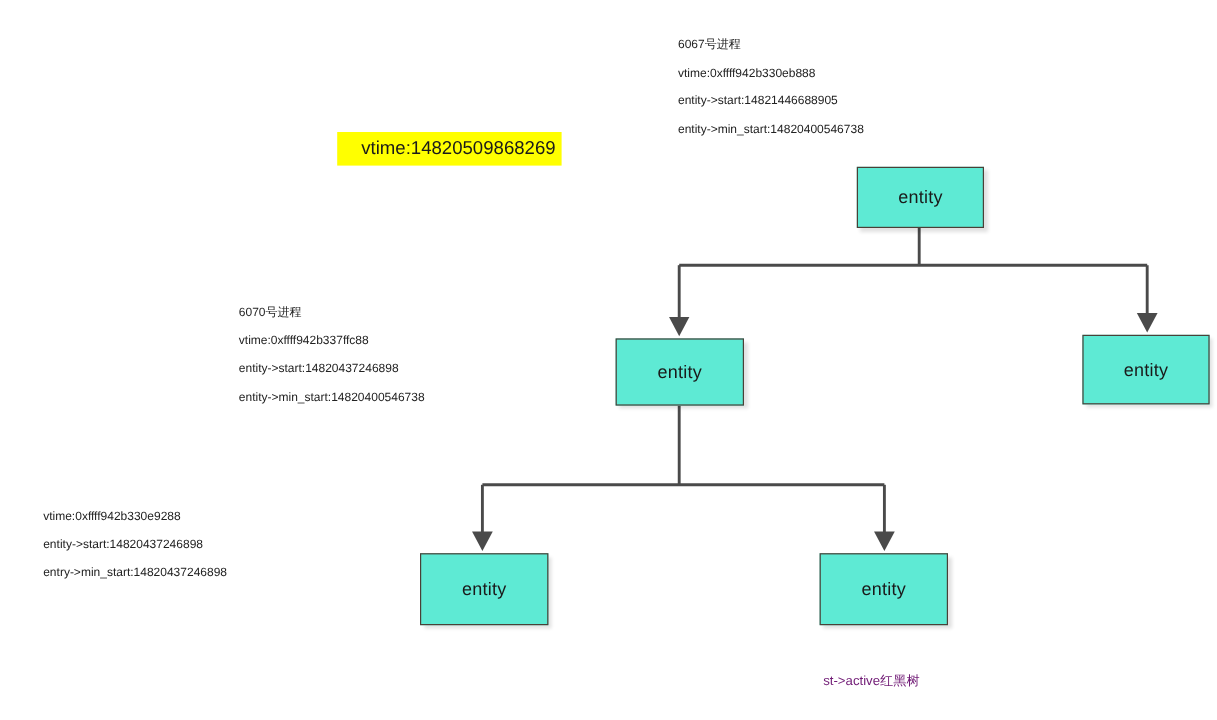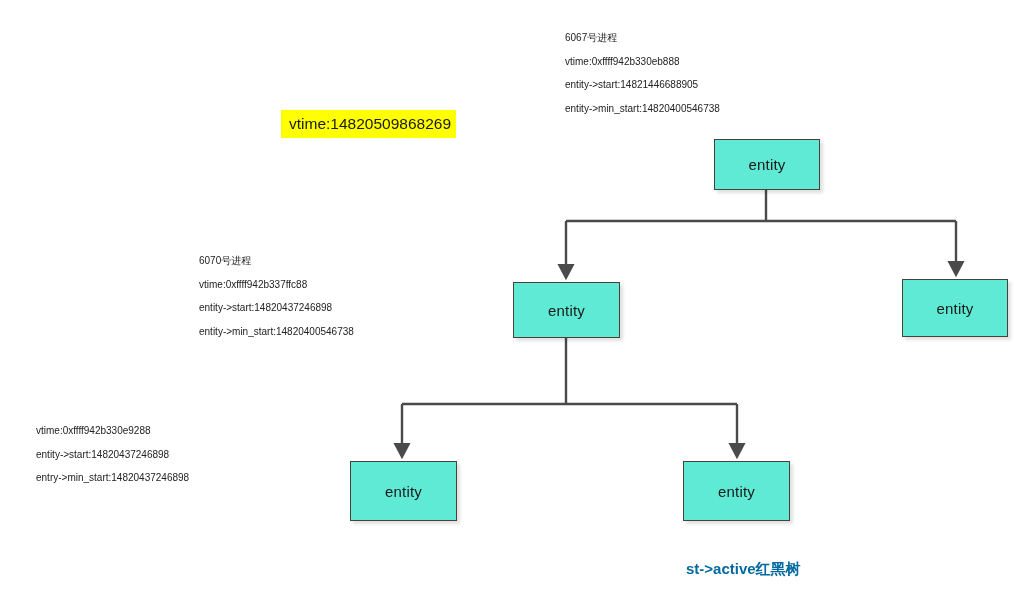--- a/index.html
+++ b/index.html
@@ -46,30 +46,29 @@
     color: #222222;
     white-space: nowrap;
   }
   .label-block .ln { display: block; }
   .label-right { text-align: right; }
   .vtime {
     position: absolute;
     background: #ffff00;
     font-size: 15.5px;
     line-height: 20px;
-    padding: 4px 5px 4px 8px;
+    padding: 4px 5px 4px 20px;
     color: #1a1a1a;
     white-space: nowrap;
   }
   .caption {
     position: absolute;
-    font-size: 15px;
-    color: #0369a1;
+    font-size: 11px;
+    color: #701a75;
     white-space: nowrap;
-    font-weight: bold;
   }
 </style>
 </head>
 <body>
 
 <div id="canvas">
 
   <svg class="edges" viewBox="0 0 1014 600" xmlns="http://www.w3.org/2000/svg">
     <defs>
       <marker id="arrowhead" markerWidth="9" markerHeight="9" refX="3.4" refY="4.2" orient="auto" markerUnits="strokeWidth">

